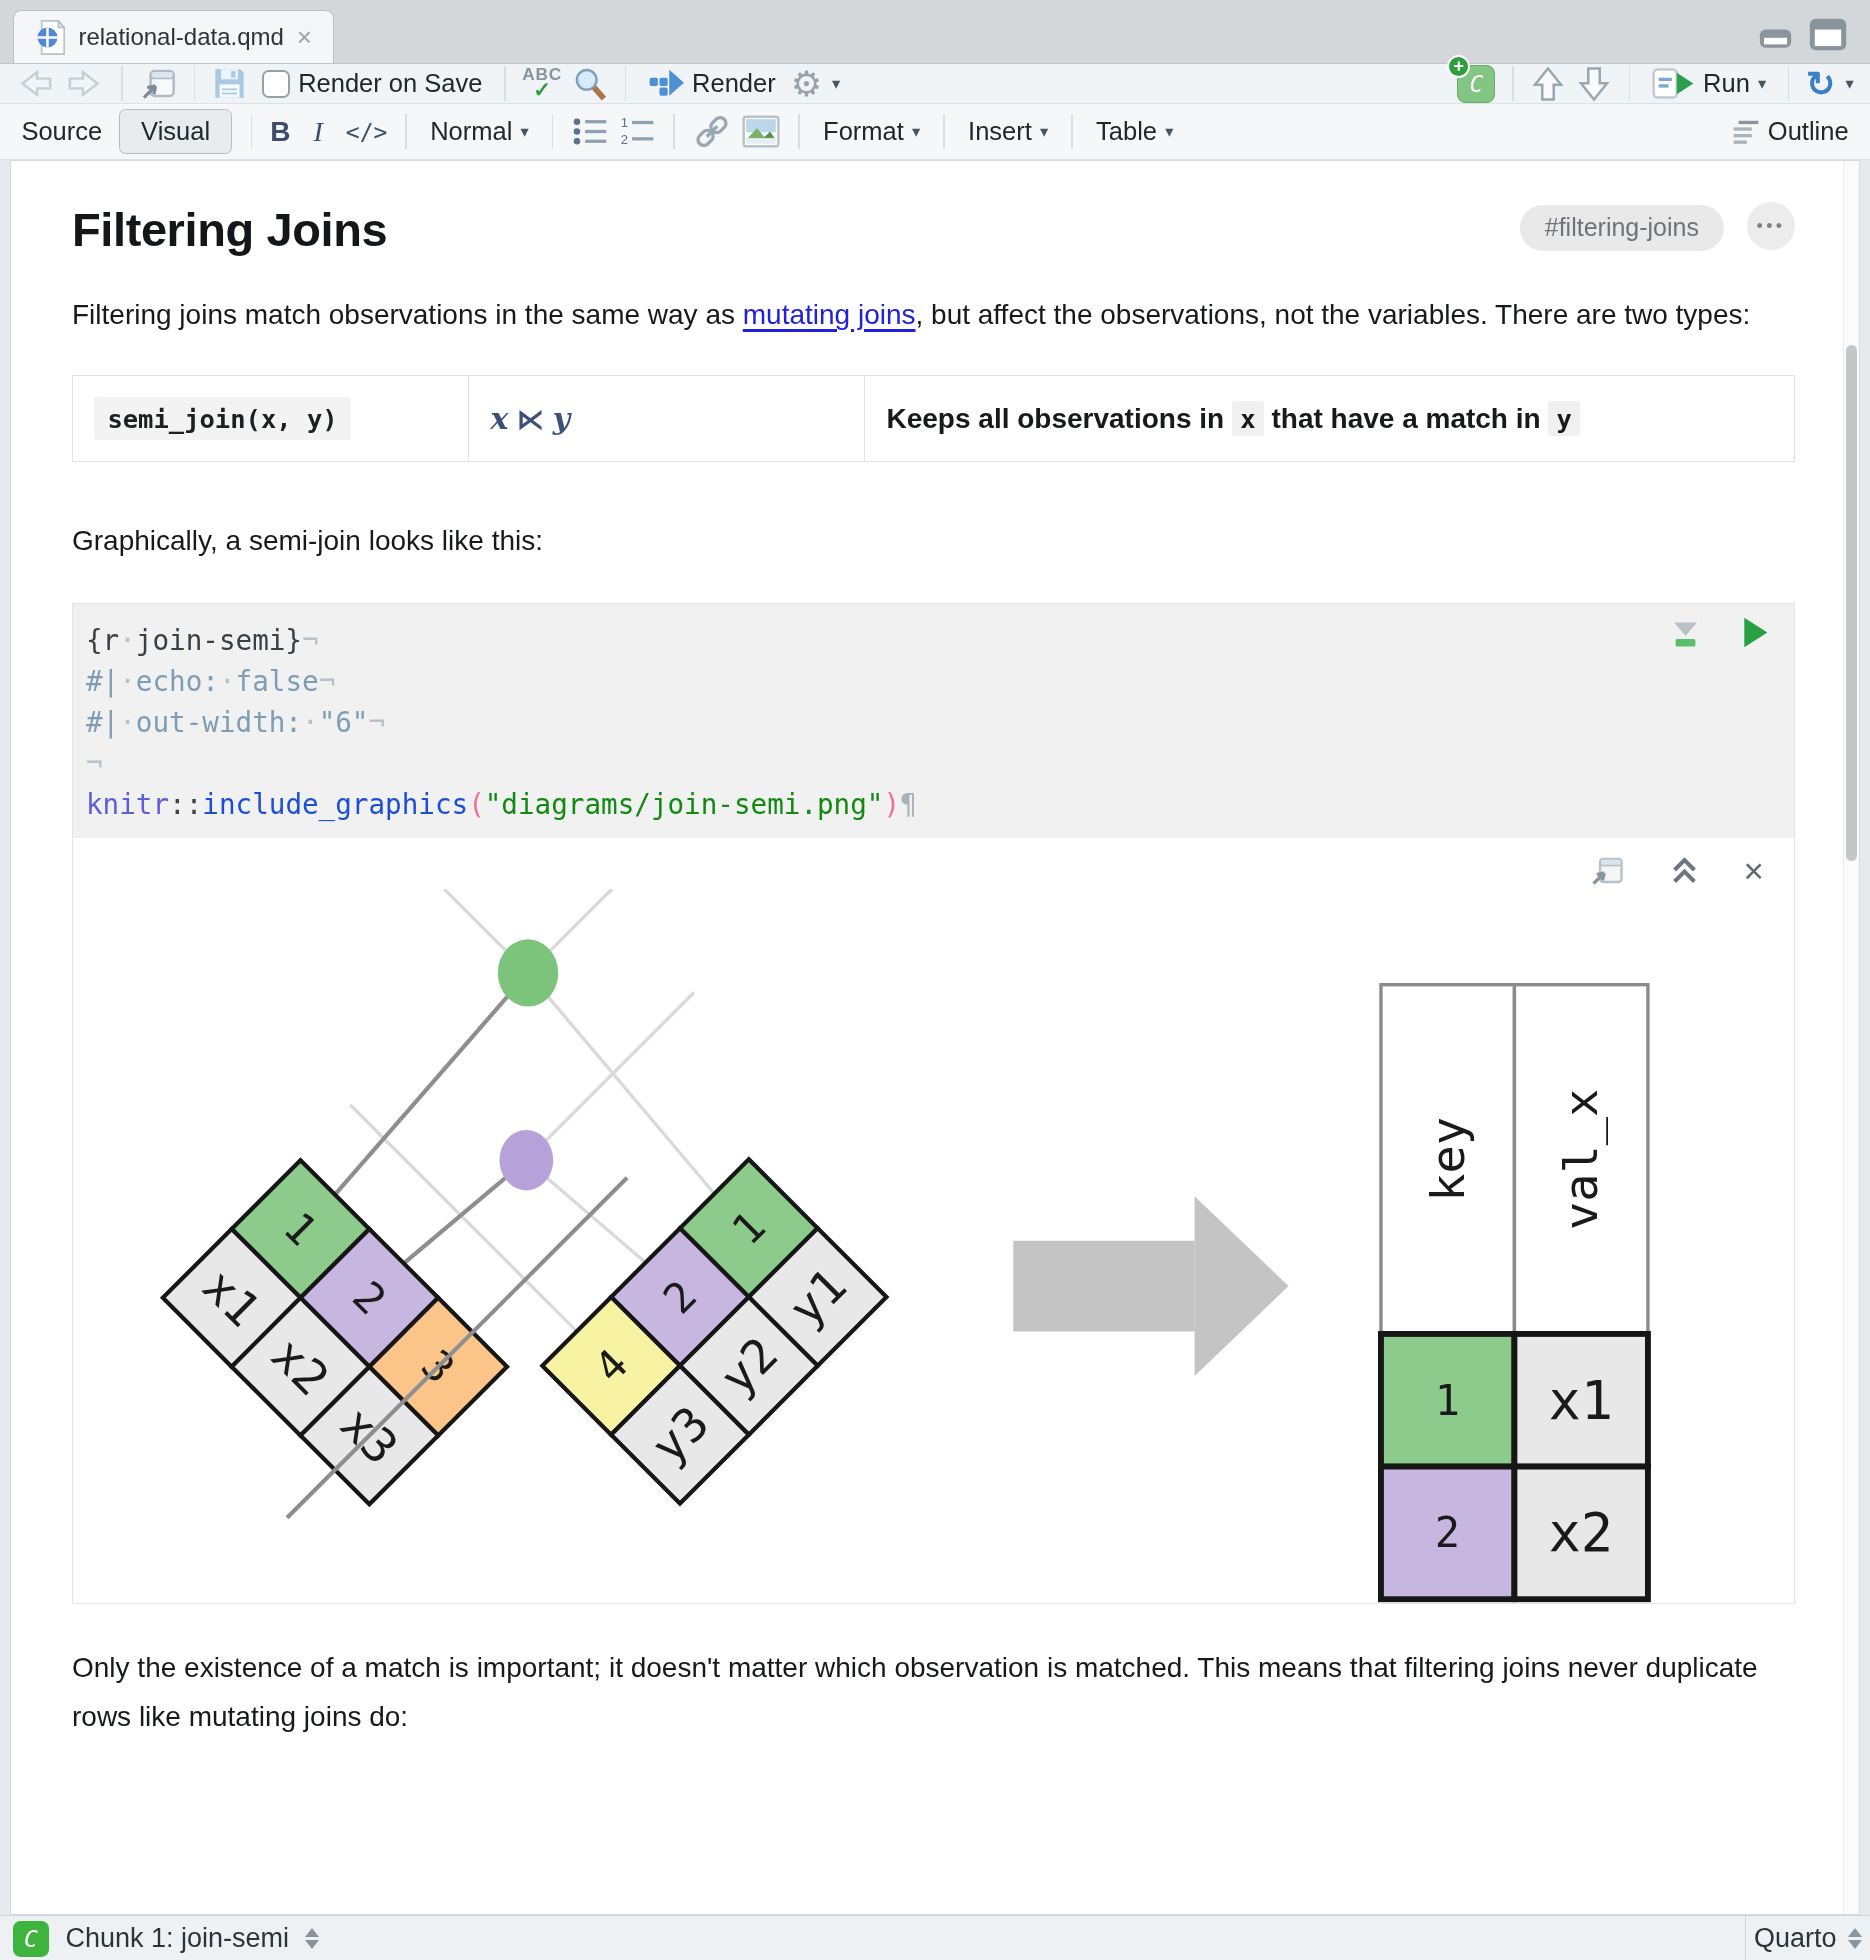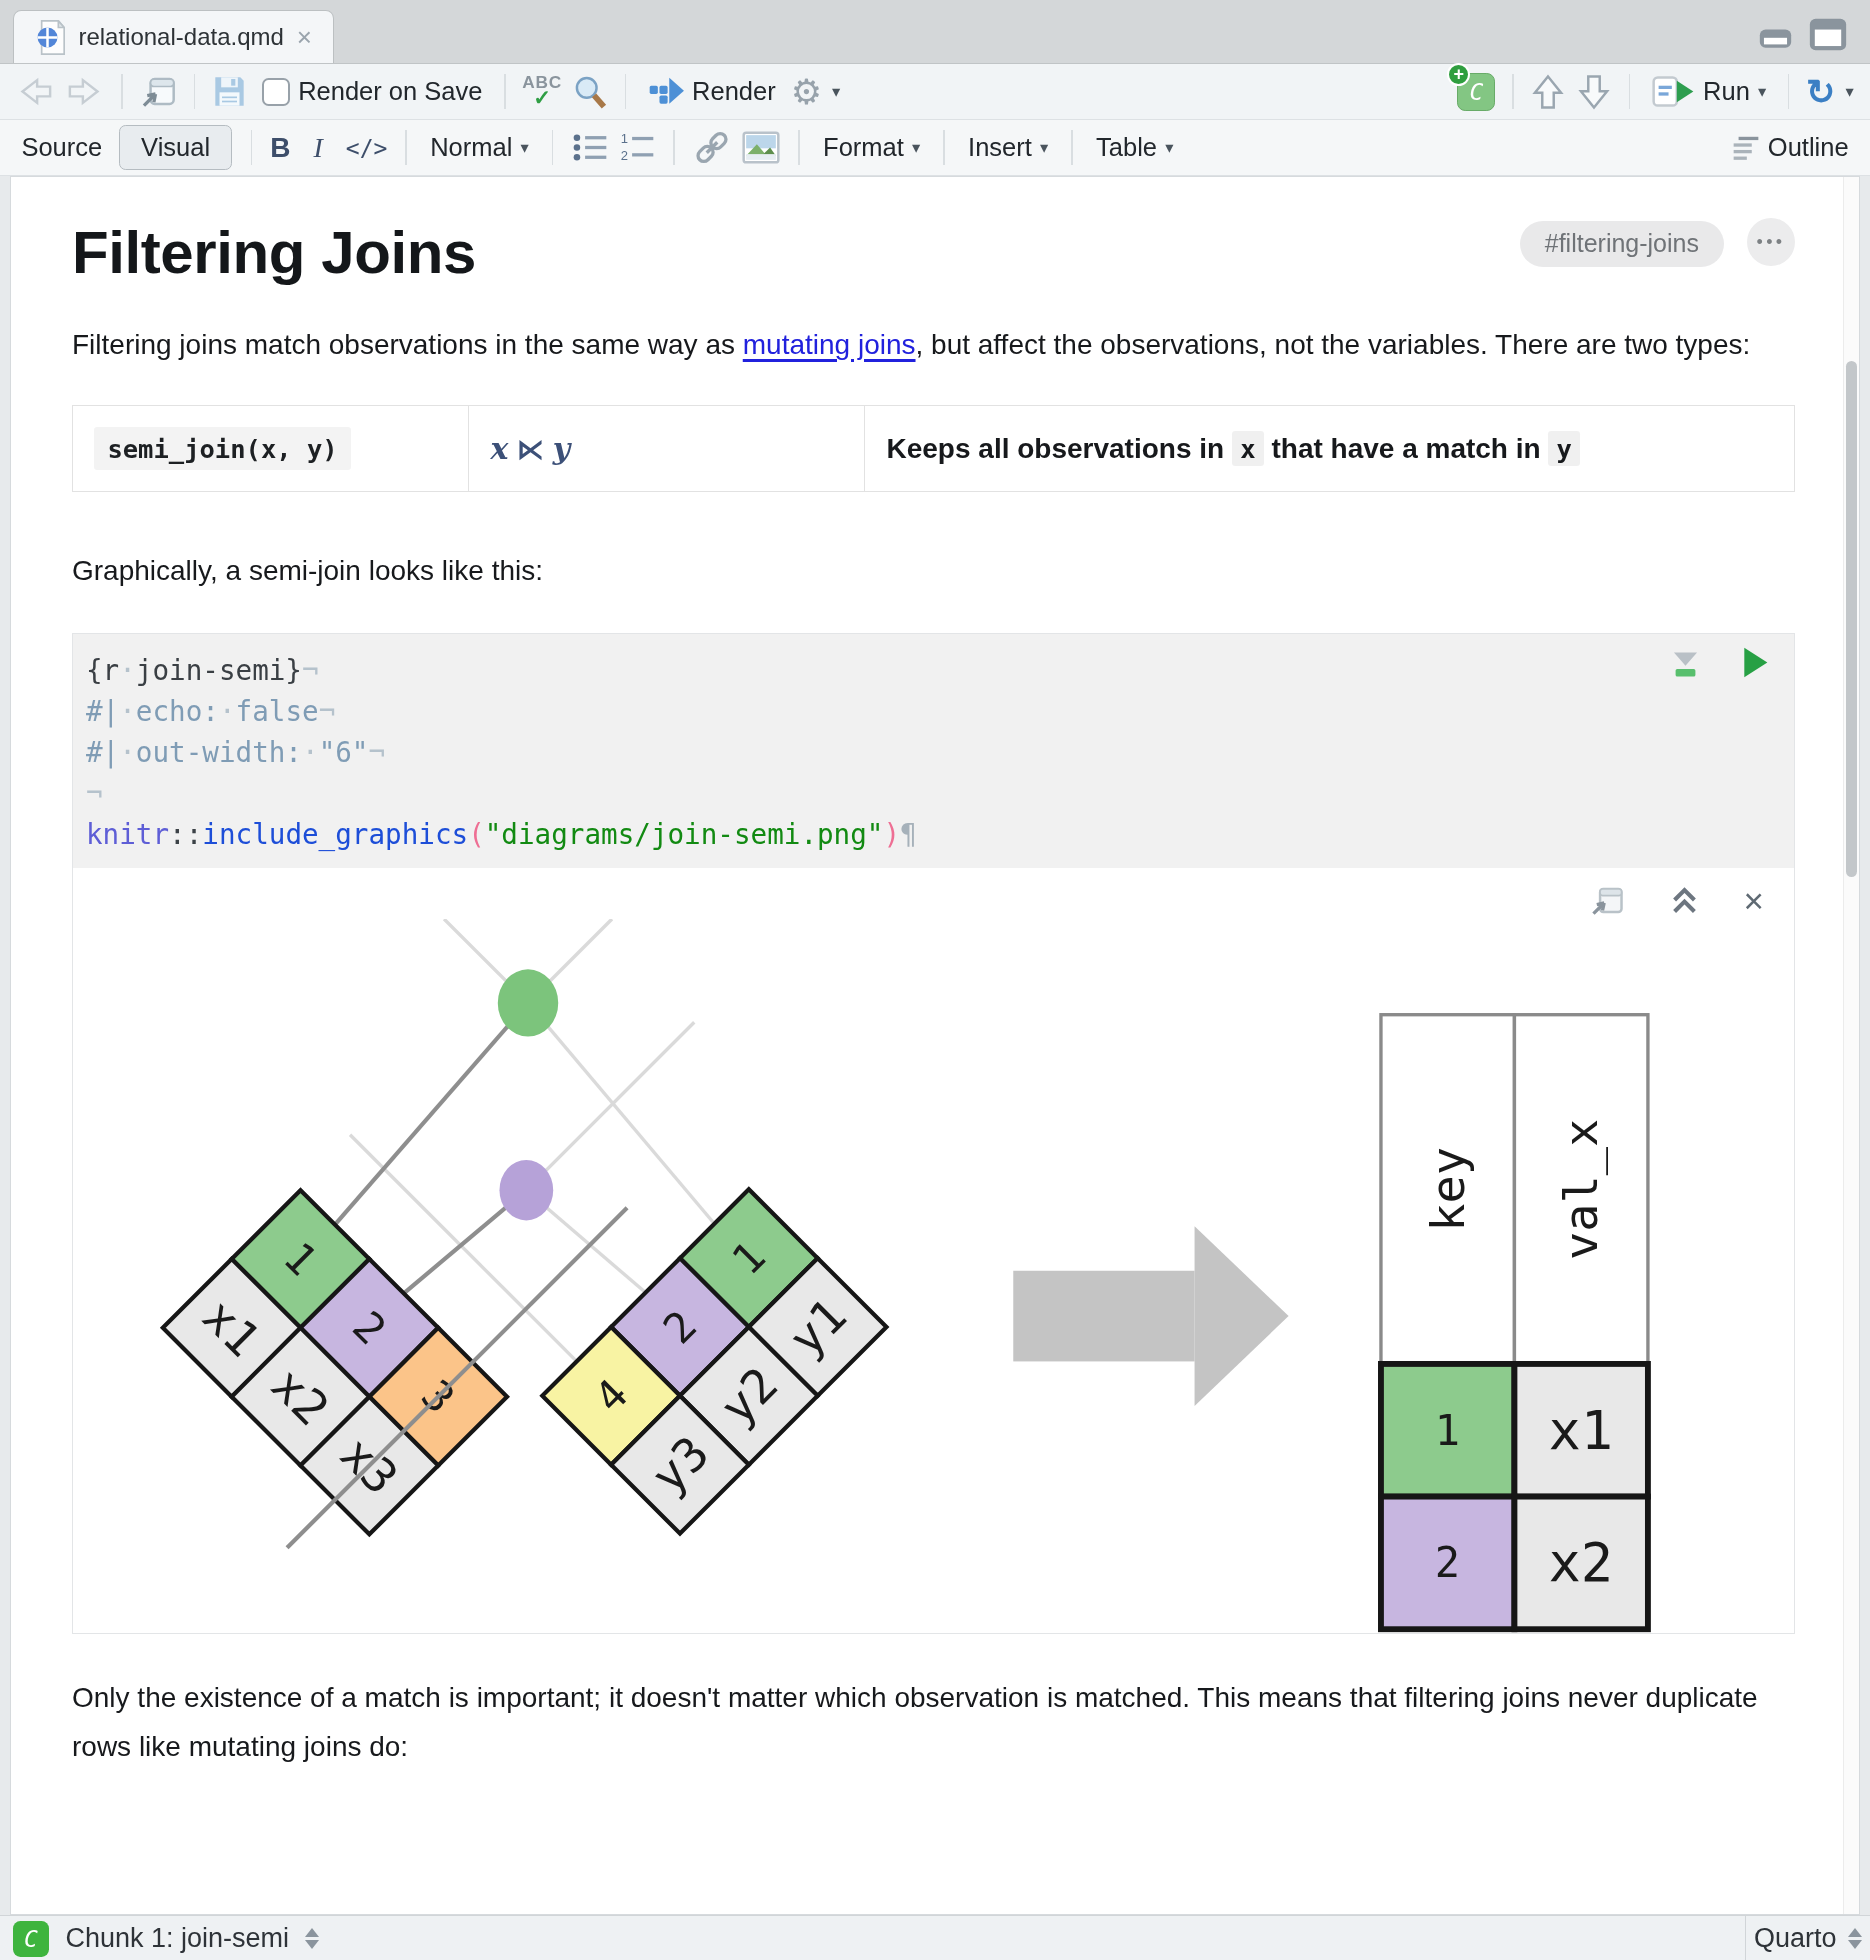--- a/index.html
+++ b/index.html
@@ -13,21 +13,21 @@
   .tabbar { height:64px; background:#d4d7d9; border-bottom:0.8px solid #c0c4c6;
     display:flex; align-items:flex-end; padding-left:13px; position:relative; flex:none; }
   .tab { height:53px; background:#f4f6f8; border:0.8px solid #bcc0c2; border-bottom:none;
     border-radius:8.2px 8.2px 0 0; display:flex; align-items:center; gap:13px; padding:0 21.4px; }
   .tab-title { font-size:24px; color:#2d3236; }
   .tab-close { font-size:26px; color:#9aa4ad; line-height:1; }
   .win-controls { position:absolute; right:23px; top:18px; display:flex; gap:16.4px; align-items:flex-end; }
   
   .tb { background:#f1f4f6; border-bottom:0.8px solid #dde1e4; display:flex; align-items:center;
     padding:0 16.4px; flex:none; }
-  .tb1 { height:56px; gap:10px; }
+  .tb1 { height:40px; gap:10px; }
   .tb2 { height:56px; gap:11.5px; background:#f5f7f8; }
   .sep { width:1.6px; height:35px; background:#d9dee1; margin:0 6.6px; flex:none; }
   .tbtn { display:flex; align-items:center; gap:8.2px; font-size:25.5px; color:#22272c; padding:3.3px 5px; }
   .caret { font-size:16.4px; color:#4a545d; }
   .spacer { flex:1; }
   .checkbox { width:28px; height:28px; border:2.5px solid #98a1a9; border-radius:6.6px; background:#fff; }
   .abc { display:flex; flex-direction:column; align-items:center; line-height:0.8; }
   .abc .abc-t { font-size:17.3px; color:#8a949d; font-weight:bold; letter-spacing:0.8px; }
   .abc .abc-c { font-size:21.4px; color:#2f9e44; font-weight:bold; }
   .gear { font-size:35px; color:#97a2ab; line-height:1; }
@@ -37,21 +37,21 @@
   .fmt-i { font-style:italic; font-size:28px; color:#3d4e6a; font-family:"Liberation Serif",serif; }
   .fmt-c { font-size:23px; color:#3d4e6a; font-family:"DejaVu Sans Mono",monospace; }
   
   .editor-wrap { flex:1; padding:0 10px; min-height:0; }
   .editor { background:#fff; border:0.8px solid #d6dadd; height:100%; position:relative; overflow:hidden; }
   .vscroll { position:absolute; top:0; right:0; bottom:0; width:16.4px; background:#fbfbfb;
     border-left:0.8px solid #ececec; }
   .vthumb { position:absolute; top:184px; right:2.5px; width:10.7px; height:516px; background:#c3c7ca; border-radius:5.8px; }
   .doc { padding:0 64px 0 61px; }
   .h1row { display:flex; align-items:flex-start; margin-top:41px; }
-  h1 { font-size:60px; font-weight:700; color:#14171a; flex:1; letter-spacing:-0.4px; }
+  h1 { font-size:47px; font-weight:700; color:#14171a; flex:1; letter-spacing:-0.4px; }
   .pill { background:#e9e9ea; color:#6f7377; font-size:25px; padding:8.2px 25px; border-radius:33px; margin-top:3.3px; white-space:nowrap; }
   .more { width:48px; height:48px; border-radius:50%; background:#ececed; color:#7d8184;
     display:flex; align-items:center; justify-content:center; font-size:18px; letter-spacing:3.3px; margin-left:23px; }
   .doc p { font-size:28px; line-height:49px; color:#17191c; margin-top:33px; }
   a.link { color:#2121dd; text-decoration:underline; text-decoration-thickness:2.5px; text-underline-offset:5px; }
   .mono { font-family:"DejaVu Sans Mono",monospace; }
   .chip { background:#f3f3f3; padding:6.6px 13px; border-radius:3.3px; font-size:25.5px; color:#1d2023; }
   .chip-sm { background:#f0f0f0; padding:2.5px 8.2px; border-radius:3.3px; font-family:"DejaVu Sans Mono",monospace; font-size:25.5px; }
   table.jtable { width:100%; border-collapse:collapse; margin-top:36px; table-layout:fixed; }
   table.jtable td { border:1.6px solid #e2e2e2; height:86px; padding:0 21.4px; font-size:28px; color:#17191c; vertical-align:middle;font-weight:bold; }

